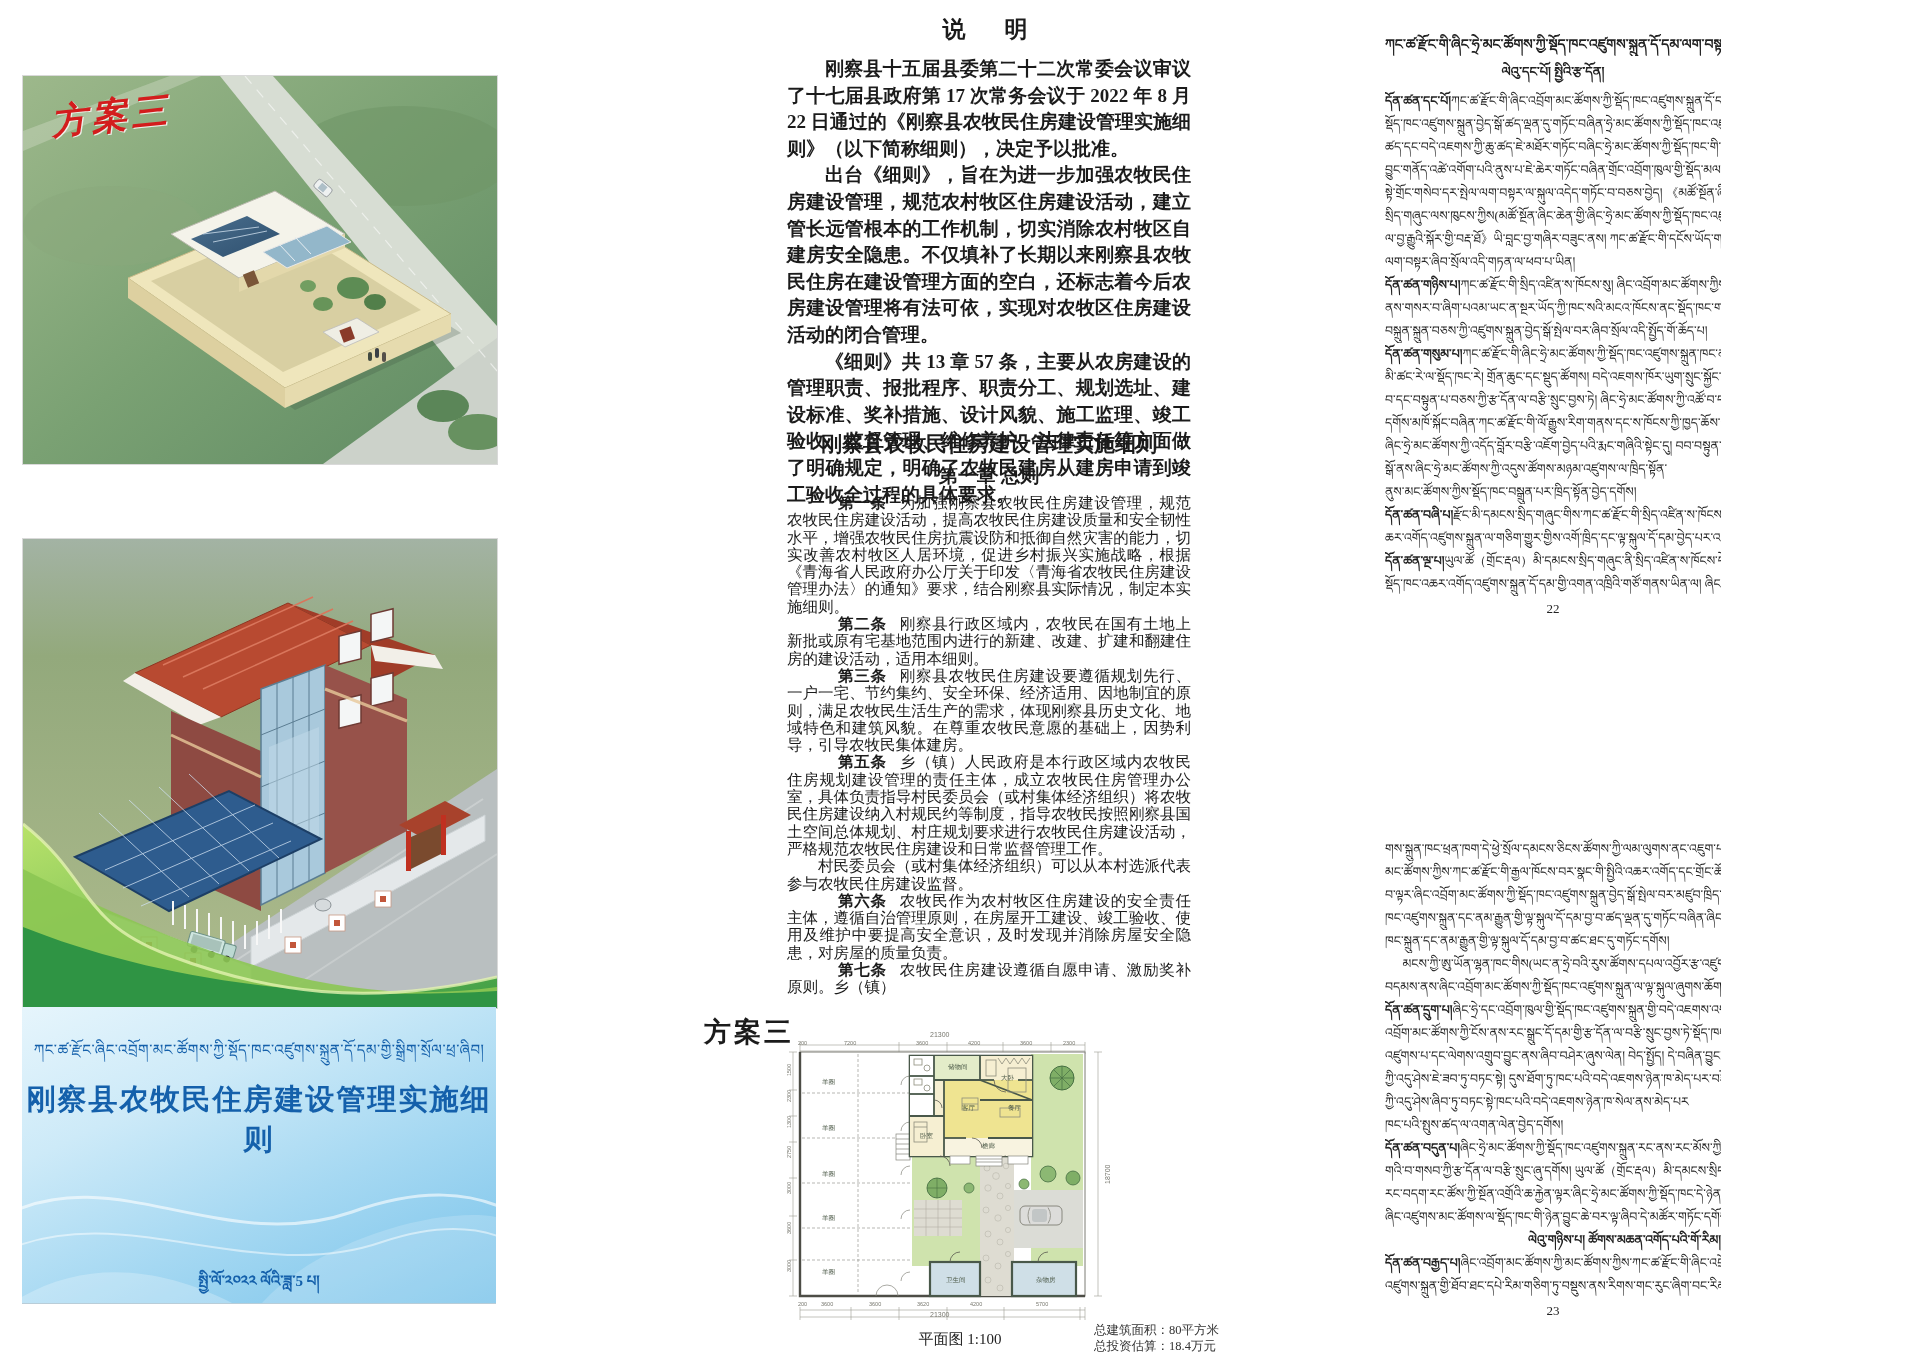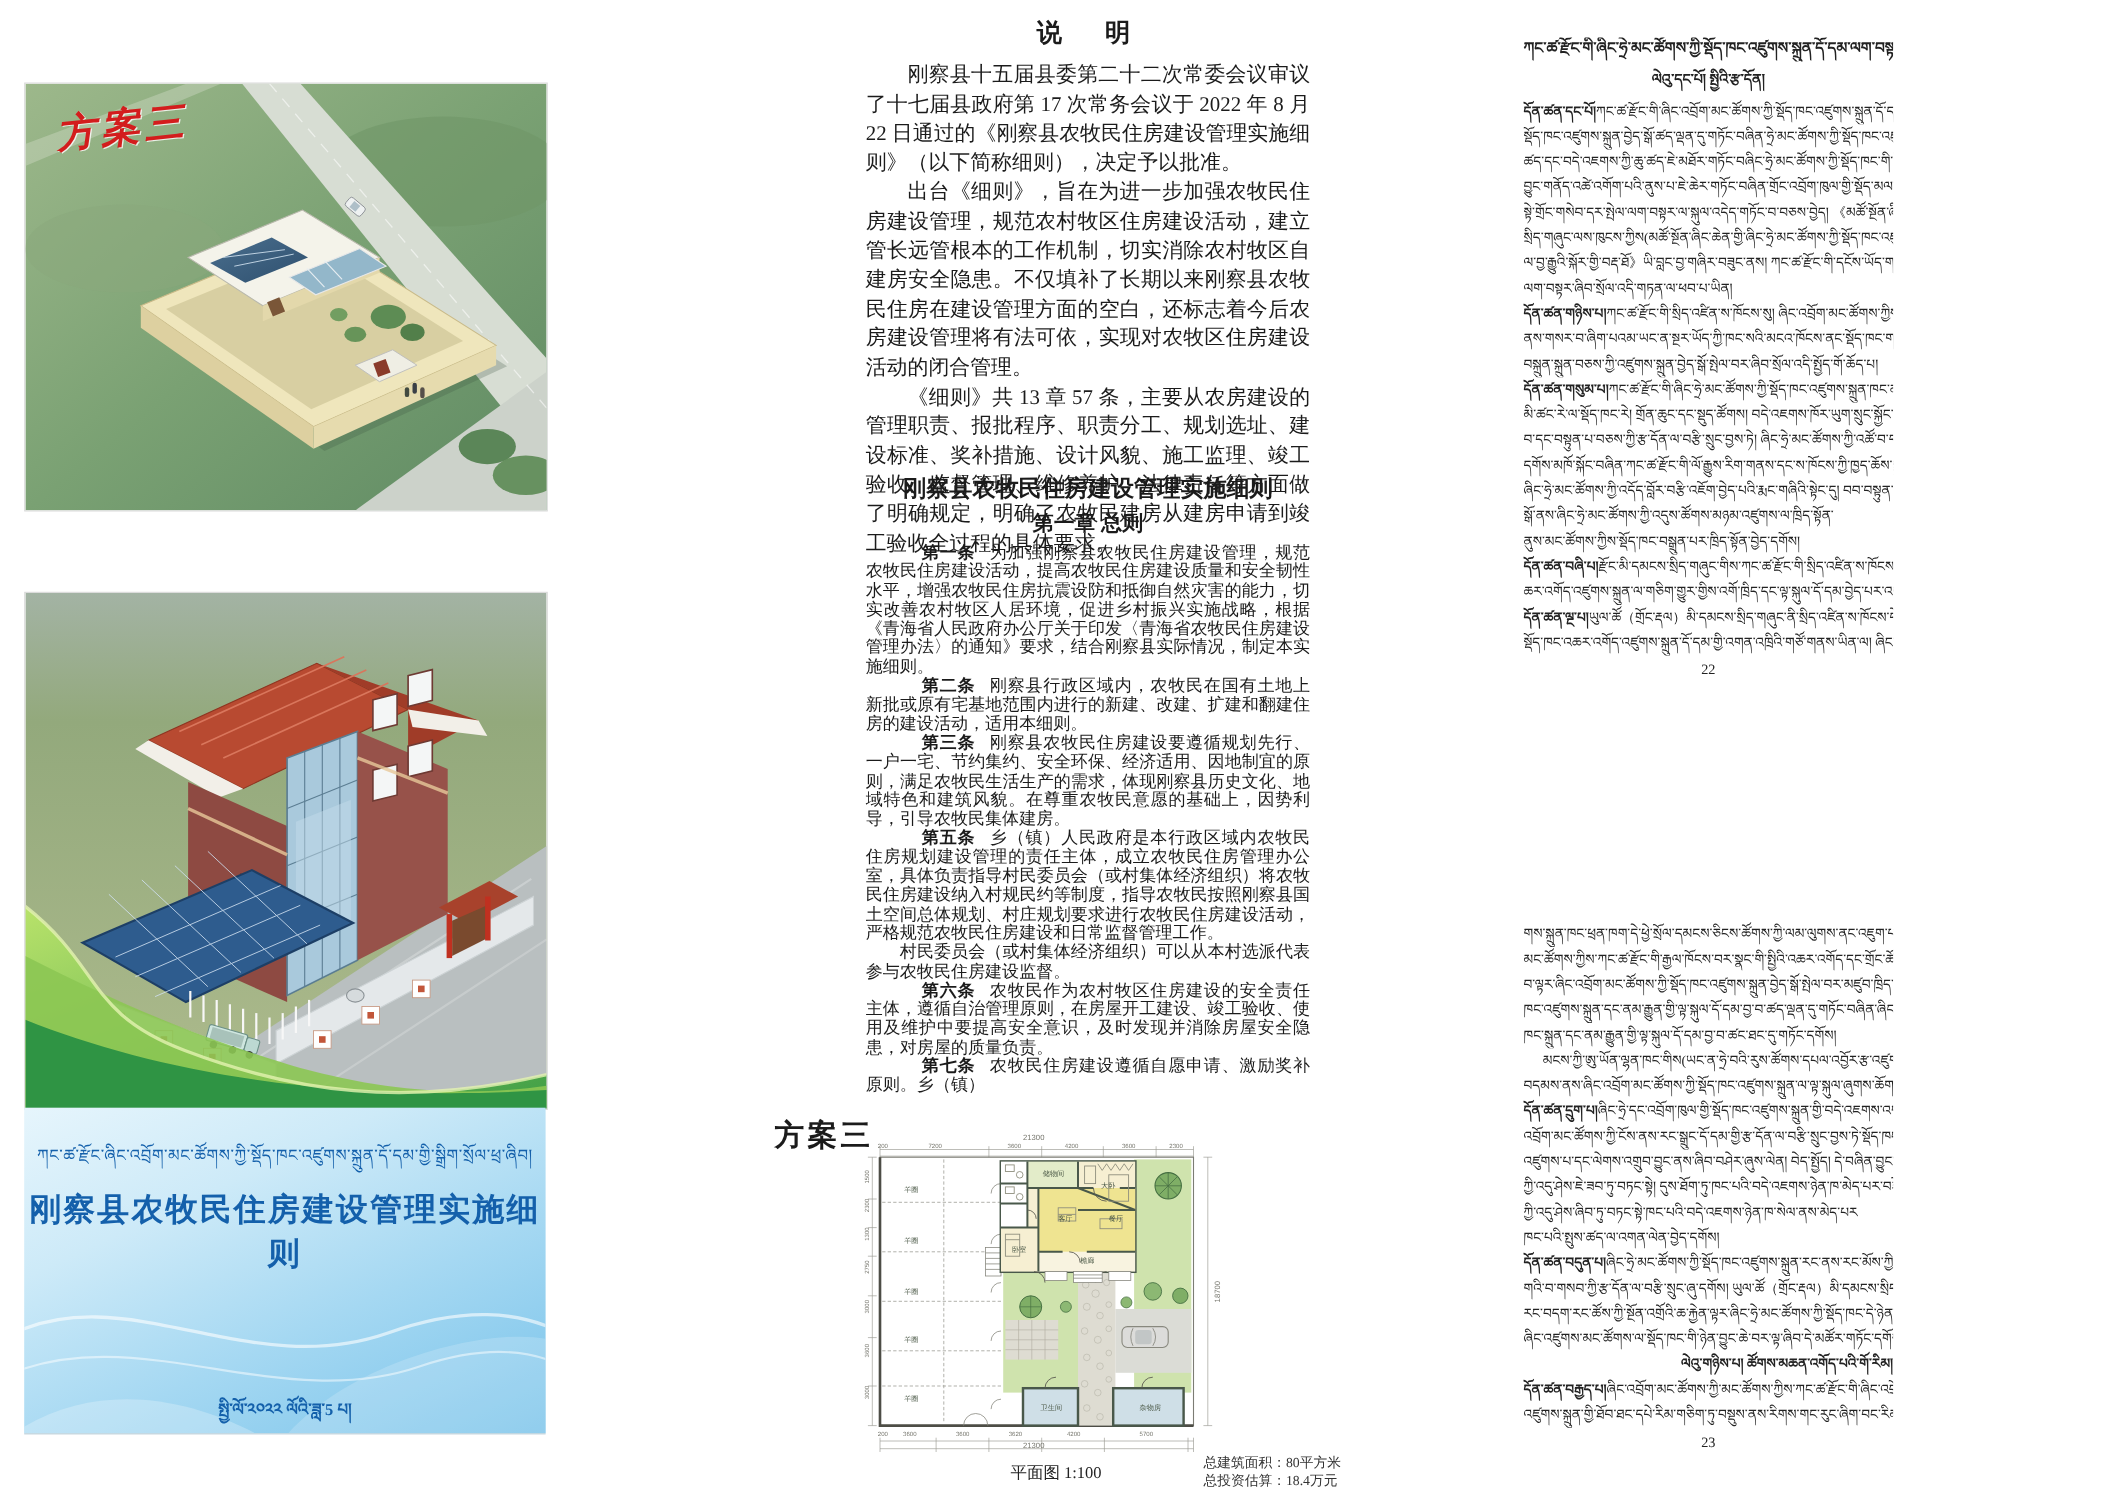--- a/index.html
+++ b/index.html
@@ -21,21 +21,21 @@
     border-bottom:1px solid #b9cdd8;}
   #blueband .txt{position:relative;text-align:center;color:#1460ab;}
   #tib-cover-title{margin-top:26px;font-size:15px;font-weight:normal;letter-spacing:.5px;}
   #cn-cover-title{margin-top:5px;font-size:29px;font-weight:bold;letter-spacing:2px;color:#1058a8;}
   #tib-date{margin-top:104px;font-size:15px;font-weight:bold;}
 
   
   .midblock{position:absolute;left:787px;width:404px;}
   #shuoming{top:14px;text-align:center;font-size:23px;font-weight:bold;letter-spacing:8px;}
   #exp-paras{top:56px;}
-  #exp-paras p{margin:0;font-size:19px;line-height:26.6px;text-align:justify;text-indent:2em;}
+  #exp-paras p{margin:0;font-size:19px;line-height:26.6px;text-align:justify;text-indent:2em;font-weight:bold;}
   #reg-title{top:430px;text-align:center;font-size:21px;font-weight:bold;}
   #reg-chapter{top:463px;text-align:center;font-size:19px;font-weight:bold;}
   #articles{top:494px;}
   #articles p{margin:0;font-size:15.5px;line-height:17.3px;text-align:justify;text-indent:2em;}
   #articles p b{font-family:Liberation Sans, sans-serif;margin-right:.85em;margin-left:20px;}
 
   
   #plan-label{position:absolute;left:704px;top:1014px;font-size:27px;font-weight:bold;letter-spacing:3px;}
   #plan-wrap{position:absolute;left:780px;top:1038px;width:340px;height:285px;}
   #plan-wrap svg{position:absolute;left:0;top:0;}

